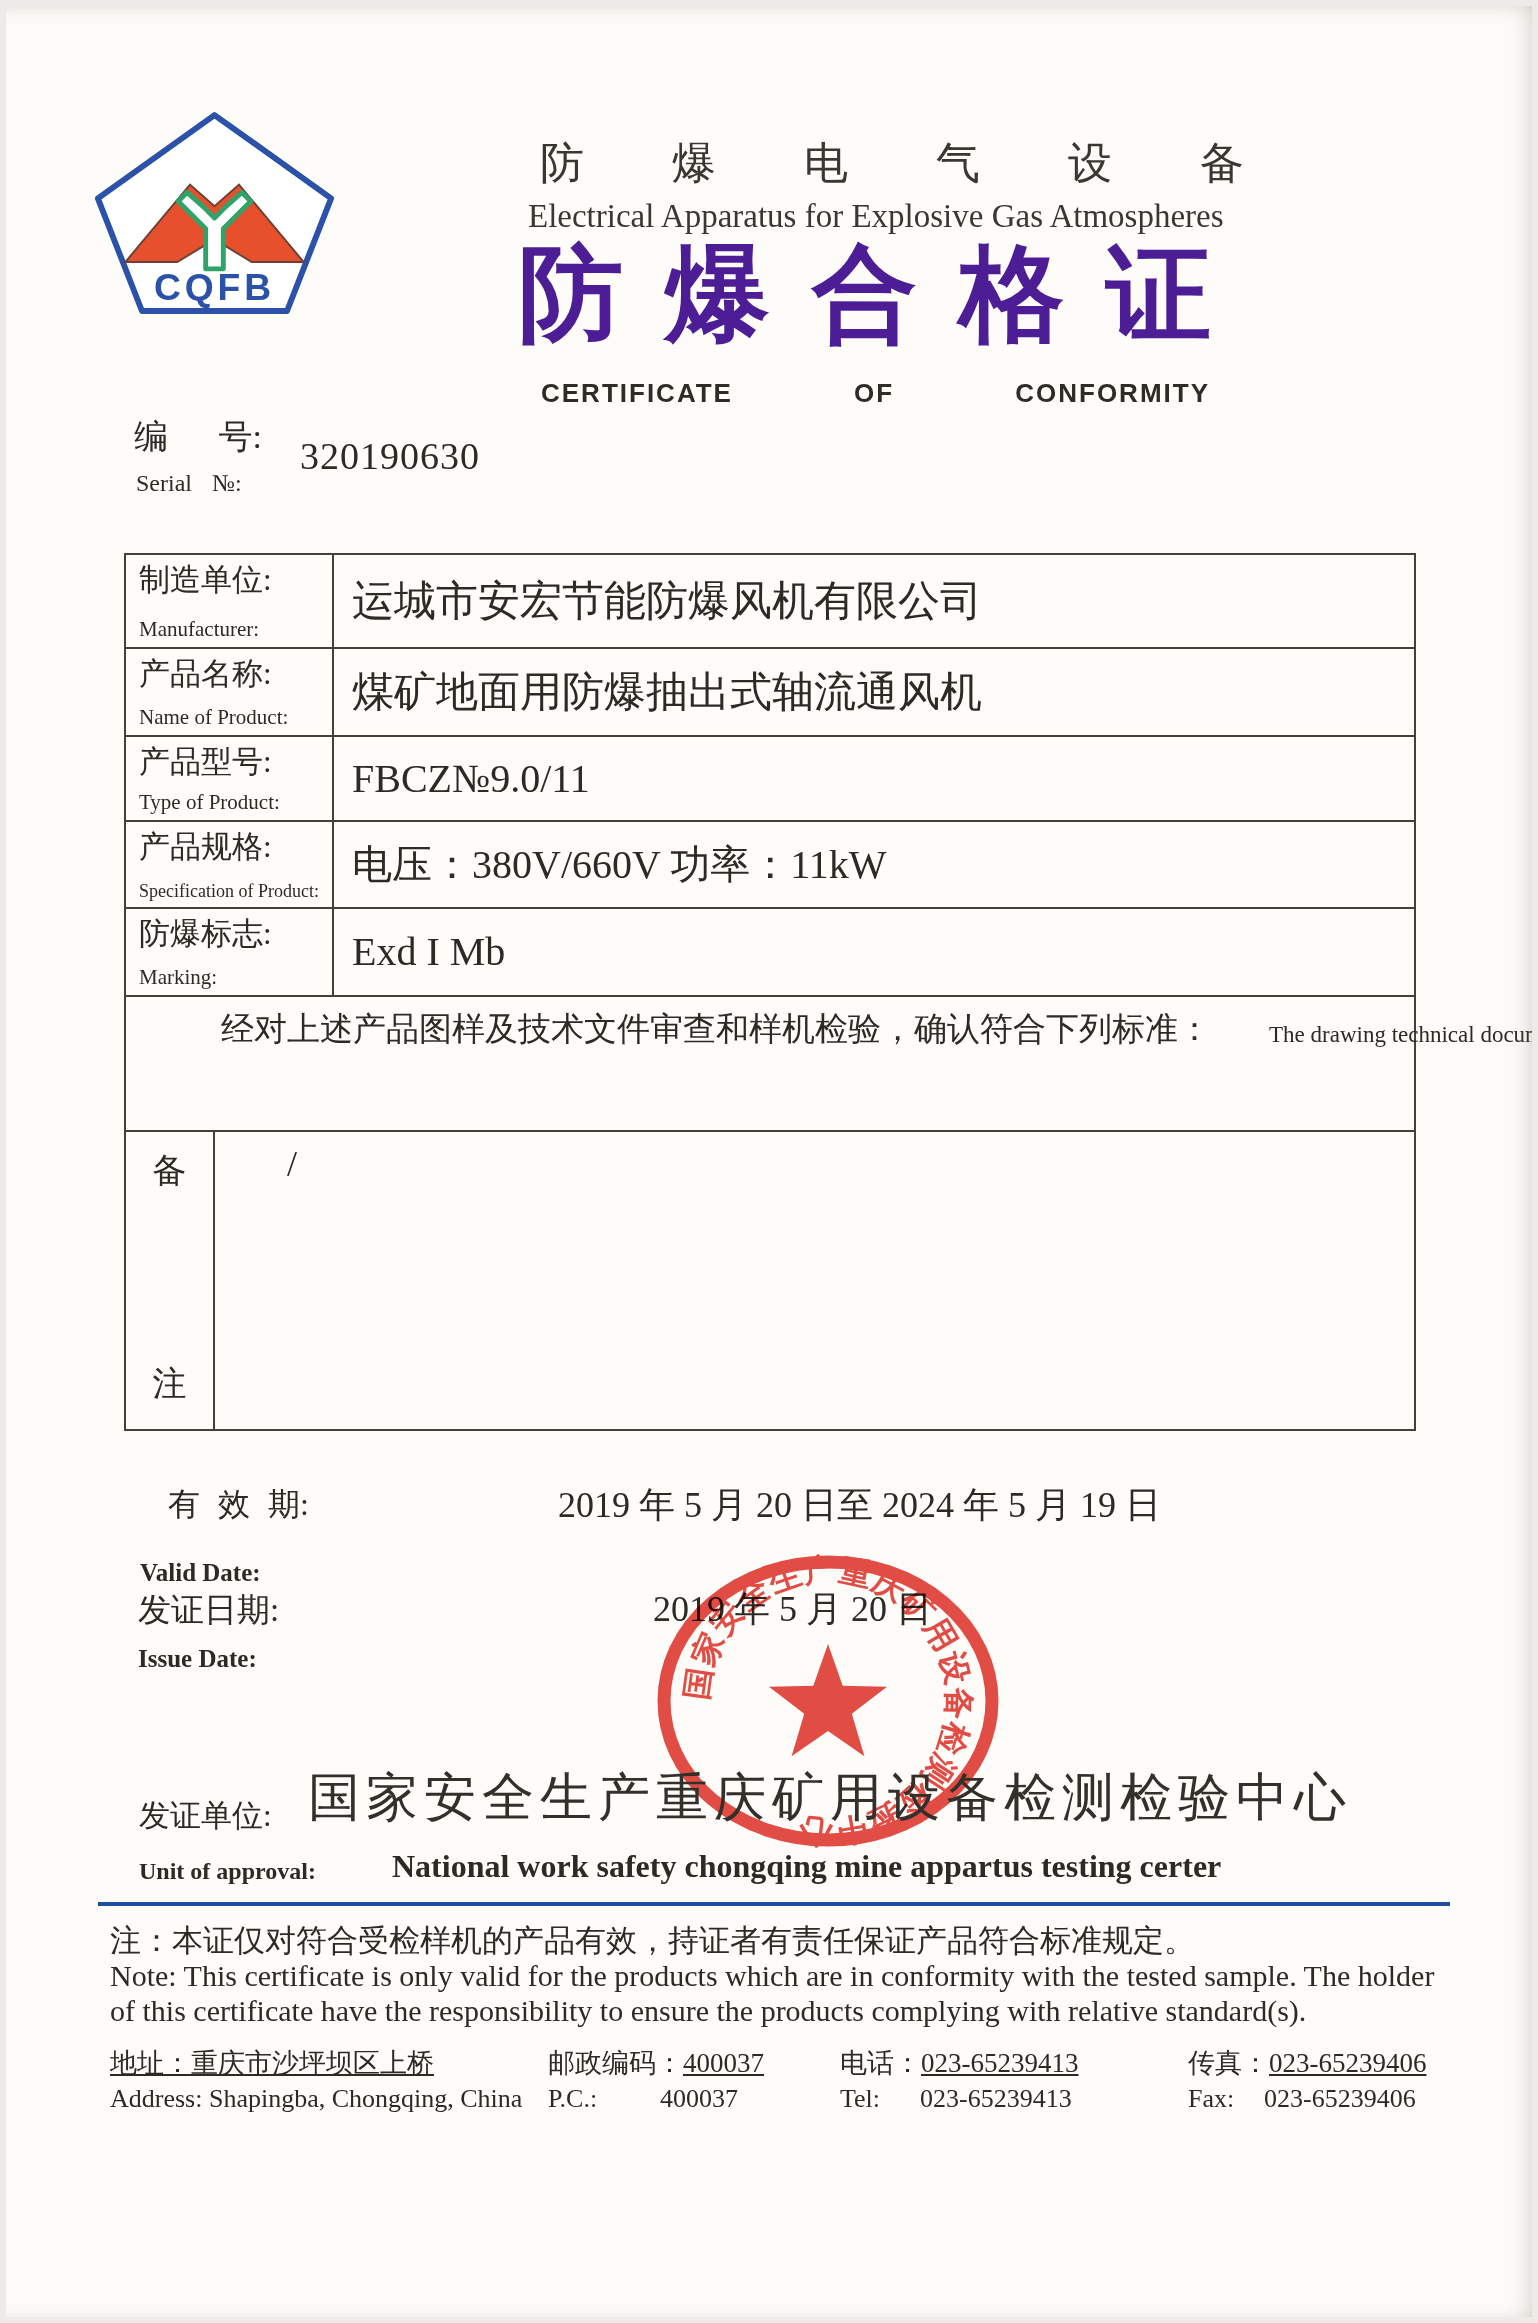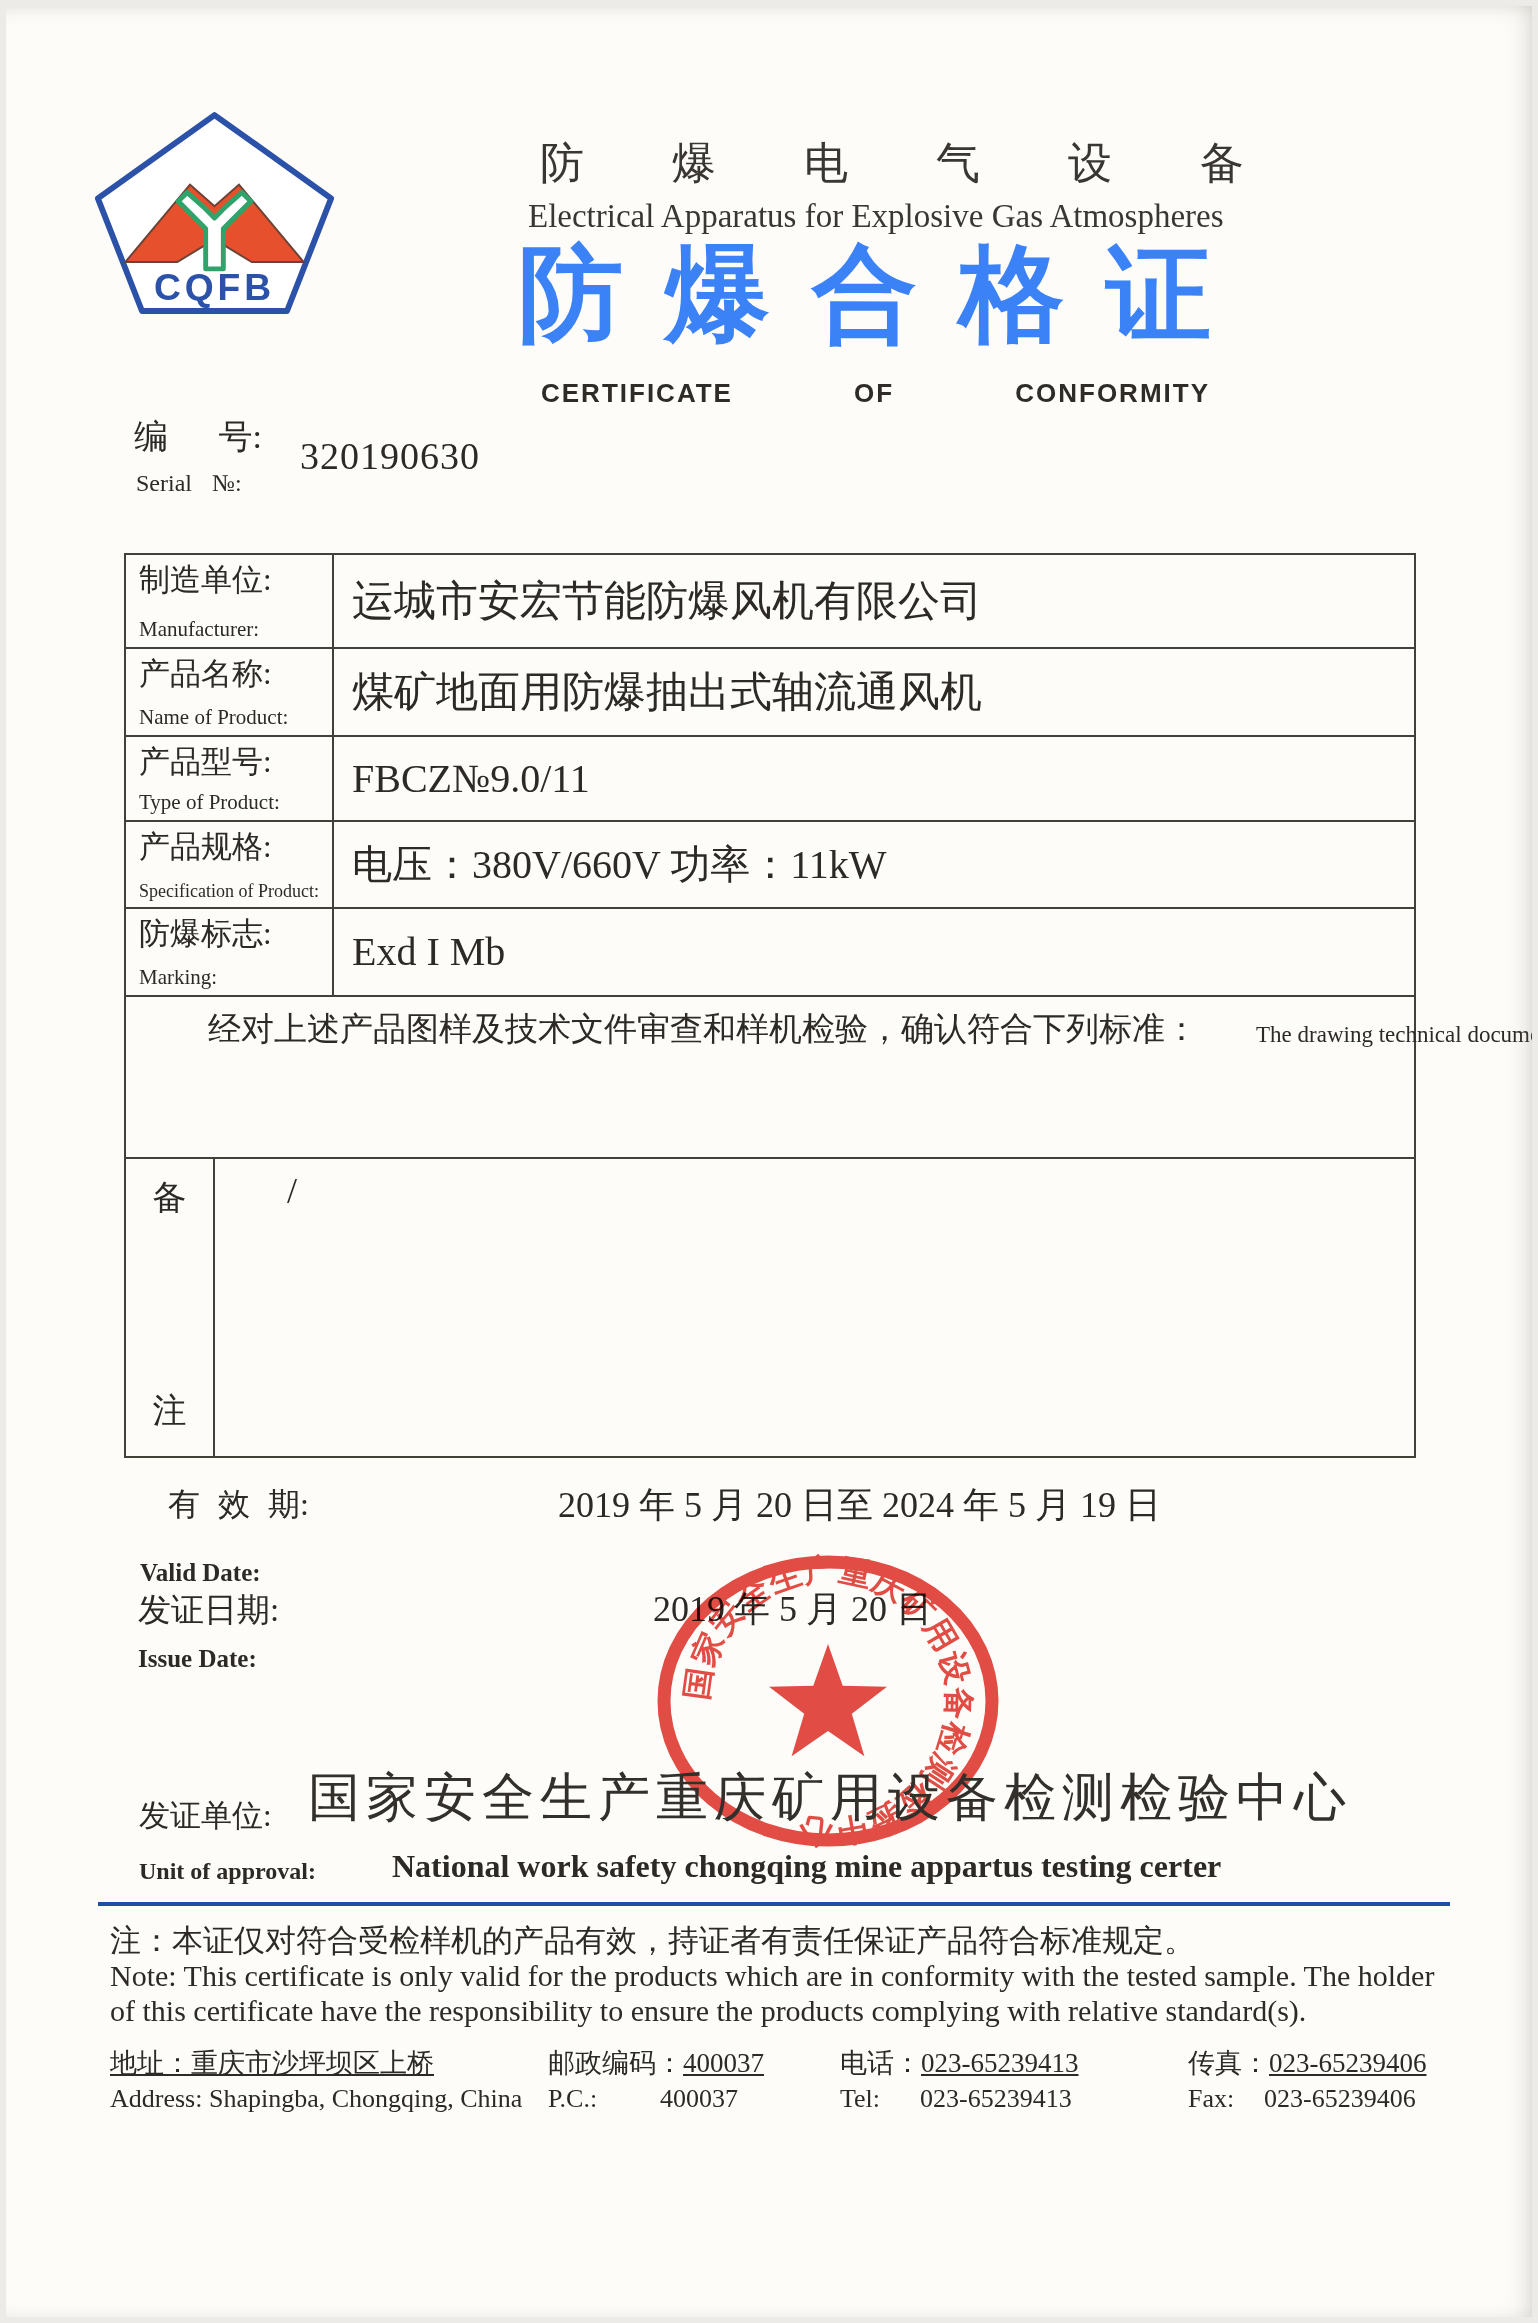--- a/index.html
+++ b/index.html
@@ -18,21 +18,21 @@
     box-shadow: inset 0 0 0 6px #edebe7,
                 inset -20px 0 26px -14px rgba(135,128,118,.38),
                 inset 0 16px 22px -14px rgba(160,152,140,.45),
                 inset 0 -14px 20px -14px rgba(160,152,140,.30);
   }
   .abs{position:absolute;line-height:1;white-space:nowrap;}
 
   
   .hdr-cn{left:540px;top:142px;font-size:44px;letter-spacing:88px;color:#3a3733;}
   .hdr-en{left:528px;top:200px;font-size:33px;color:#3a3733;}
-  .title-cn{left:518px;top:242px;font-size:105px;font-weight:bold;letter-spacing:42px;color:#3b82f6;}
+  .title-cn{left:518px;top:242px;font-size:105px;font-weight:bold;letter-spacing:42px;color:#4c1d95;}
   .title-en{left:541px;top:380px;width:669px;display:flex;justify-content:space-between;
             font-family:"Liberation Sans","DejaVu Sans",sans-serif;font-weight:bold;
             font-size:26px;letter-spacing:2px;color:#2f2c28;}
 
   
   .serial-cn{left:134px;top:420px;font-size:34px;word-spacing:42px;}
   .serial-en{left:136px;top:471px;font-size:24px;word-spacing:14px;}
   .serial-val{left:300px;top:437px;font-size:38px;letter-spacing:1px;}
 
   
@@ -43,21 +43,21 @@
   .trow{display:flex;border-top:2px solid #43403a;box-sizing:border-box;}
   .trow:first-child{border-top:none;}
   .lbl{width:208px;border-right:2px solid #43403a;box-sizing:border-box;
        display:flex;flex-direction:column;justify-content:space-between;
        padding:9px 6px 7px 13px;}
   .lbl .cn{font-size:31px;line-height:1;}
   .lbl .en{font-size:21px;line-height:1;}
   .lbl .en.small{font-size:18px;}
   .val{flex:1;display:flex;align-items:center;padding-left:18px;font-size:42px;line-height:1;}
   .val.latin{font-size:40px;}
-  .std{padding:12px 0 0 0;height:162px;box-sizing:border-box;}
+  .std{padding:12px 0 0 13px;height:135px;box-sizing:border-box;}
   .std .cn{margin:4px 0 0 82px;font-size:33px;line-height:1;white-space:nowrap;}
   .std .en{margin:14px 0 0 58px;font-size:23px;line-height:1;white-space:nowrap;}
   .rem{height:299px;display:flex;box-sizing:border-box;}
   .rem-lbl{width:89px;border-right:2px solid #43403a;box-sizing:border-box;
            display:flex;flex-direction:column;justify-content:space-between;
            align-items:center;padding:16px 0 22px;font-size:34px;}
   .rem-val{flex:1;padding:14px 0 0 72px;font-size:36px;line-height:1;}
 
   
   .vlab{left:140px;top:1488px;font-size:32px;word-spacing:10px;margin-left:28px;}

